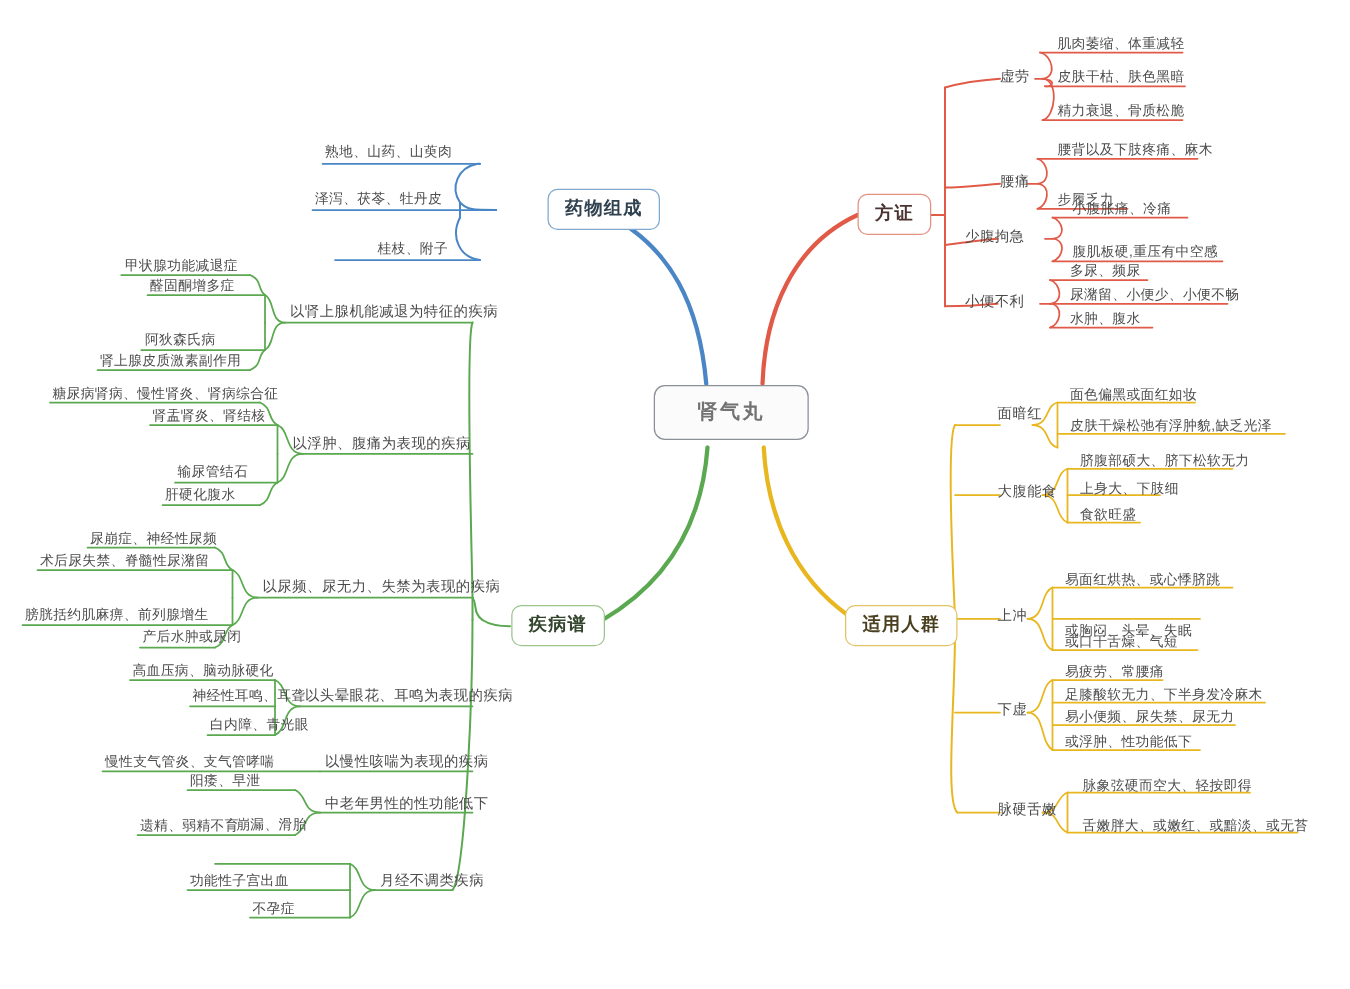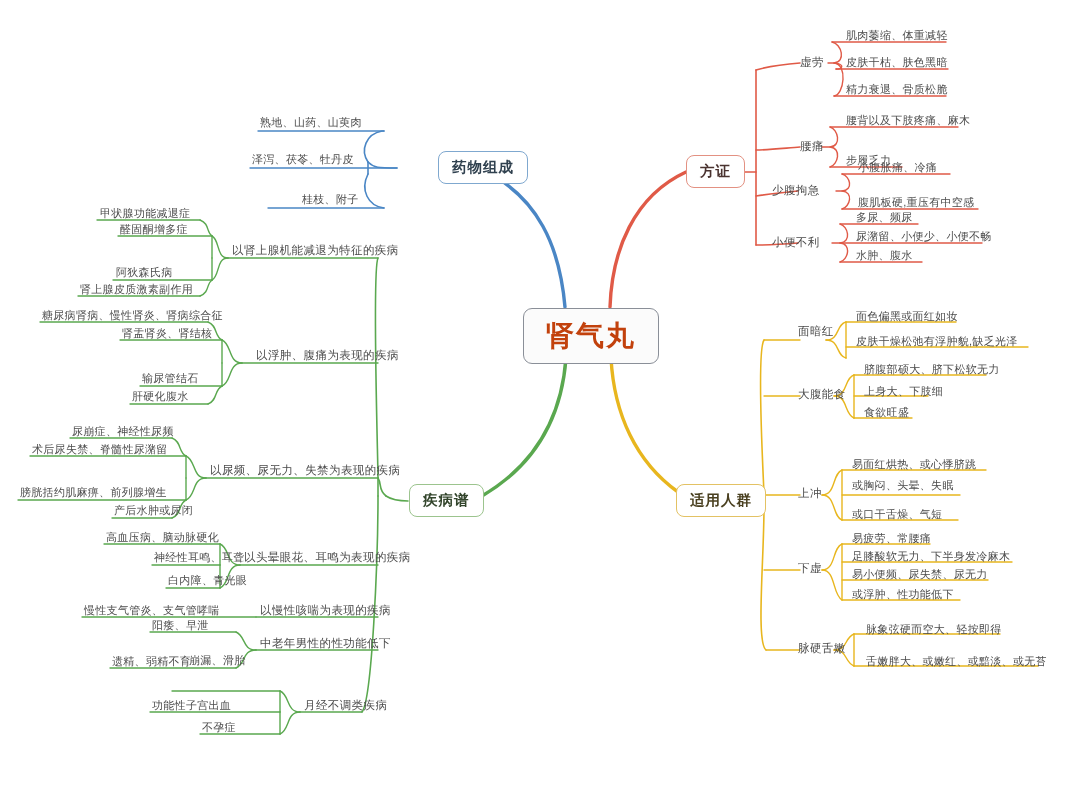--- a/index.html
+++ b/index.html
@@ -24,24 +24,24 @@
     position:absolute;
     box-sizing:border-box;
     white-space:nowrap;
     line-height:1;
   }
   
   .root{
     border:1.6px solid #8a8f98;
     border-radius:9px;
     background:#fbfbfb;
-    font-size:28px;
+    font-size:16px;
     font-weight:bold;
-    color:#c2410c;
-    padding:13px 22px;
+    color:#737373;
+    padding:13px 34px;
     letter-spacing:2px;
   }
   
   .lv1{
     border:1.4px solid #999;
     border-radius:8px;
     background:#ffffff;
     font-size:14.5px;
     font-weight:bold;
     padding:8px 13px;
@@ -269,21 +269,21 @@
   <div class="node lv3" style="left:856px;top:212px;">多尿、频尿</div>
   <div class="node lv3" style="left:856px;top:231px;">尿潴留、小便少、小便不畅</div>
   <div class="node lv3" style="left:856px;top:250px;">水肿、腹水</div>
 
   <div class="node lv2" style="left:232px;top:245px;">以肾上腺机能减退为特征的疾病</div>
   <div class="node lv3" style="left:100px;top:208px;">甲状腺功能减退症</div>
   <div class="node lv3" style="left:120px;top:224px;">醛固酮增多症</div>
   <div class="node lv3" style="left:116px;top:267px;">阿狄森氏病</div>
   <div class="node lv3" style="left:80px;top:284px;">肾上腺皮质激素副作用</div>
 
-  <div class="node lv2" style="left:256px;top:350px;font-family:Liberation Mono, monospace;">以浮肿、腹痛为表现的疾病</div>
+  <div class="node lv2" style="left:234px;top:350px;font-family:Liberation Mono, monospace;">以浮肿、腹痛为表现的疾病</div>
   <div class="node lv3" style="left:42px;top:310px;">糖尿病肾病、慢性肾炎、肾病综合征</div>
   <div class="node lv3" style="left:122px;top:328px;">肾盂肾炎、肾结核</div>
   <div class="node lv3" style="left:142px;top:373px;">输尿管结石</div>
   <div class="node lv3" style="left:132px;top:391px;">肝硬化腹水</div>
 
   <div class="node lv2" style="left:210px;top:465px;">以尿频、尿无力、失禁为表现的疾病</div>
   <div class="node lv3" style="left:72px;top:426px;">尿崩症、神经性尿频</div>
   <div class="node lv3" style="left:32px;top:444px;">术后尿失禁、脊髓性尿潴留</div>
   <div class="node lv3" style="left:20px;top:487px;">膀胱括约肌麻痹、前列腺增生</div>
   <div class="node lv3" style="left:114px;top:505px;">产后水肿或尿闭</div>
@@ -309,21 +309,21 @@
   <div class="node lv3" style="left:856px;top:311px;">面色偏黑或面红如妆</div>
   <div class="node lv3" style="left:856px;top:336px;">皮肤干燥松弛有浮肿貌,缺乏光泽</div>
 
   <div class="node lv2" style="left:798px;top:389px;">大腹能食</div>
   <div class="node lv3" style="left:864px;top:364px;">脐腹部硕大、脐下松软无力</div>
   <div class="node lv3" style="left:864px;top:386px;">上身大、下肢细</div>
   <div class="node lv3" style="left:864px;top:407px;">食欲旺盛</div>
 
   <div class="node lv2" style="left:798px;top:488px;">上冲</div>
   <div class="node lv3" style="left:852px;top:459px;">易面红烘热、或心悸脐跳</div>
-  <div class="node lv3" style="left:852px;top:480px;">或胸闷、头晕、失眠</div>
+  <div class="node lv3" style="left:852px;top:500px;">或胸闷、头晕、失眠</div>
   <div class="node lv3" style="left:852px;top:509px;">或口干舌燥、气短</div>
 
   <div class="node lv2" style="left:798px;top:563px;">下虚</div>
   <div class="node lv3" style="left:852px;top:533px;">易疲劳、常腰痛</div>
   <div class="node lv3" style="left:852px;top:551px;">足膝酸软无力、下半身发冷麻木</div>
   <div class="node lv3" style="left:852px;top:569px;">易小便频、尿失禁、尿无力</div>
   <div class="node lv3" style="left:852px;top:589px;">或浮肿、性功能低下</div>
 
   <div class="node lv2" style="left:798px;top:643px;">脉硬舌嫩</div>
   <div class="node lv3" style="left:866px;top:624px;">脉象弦硬而空大、轻按即得</div>

